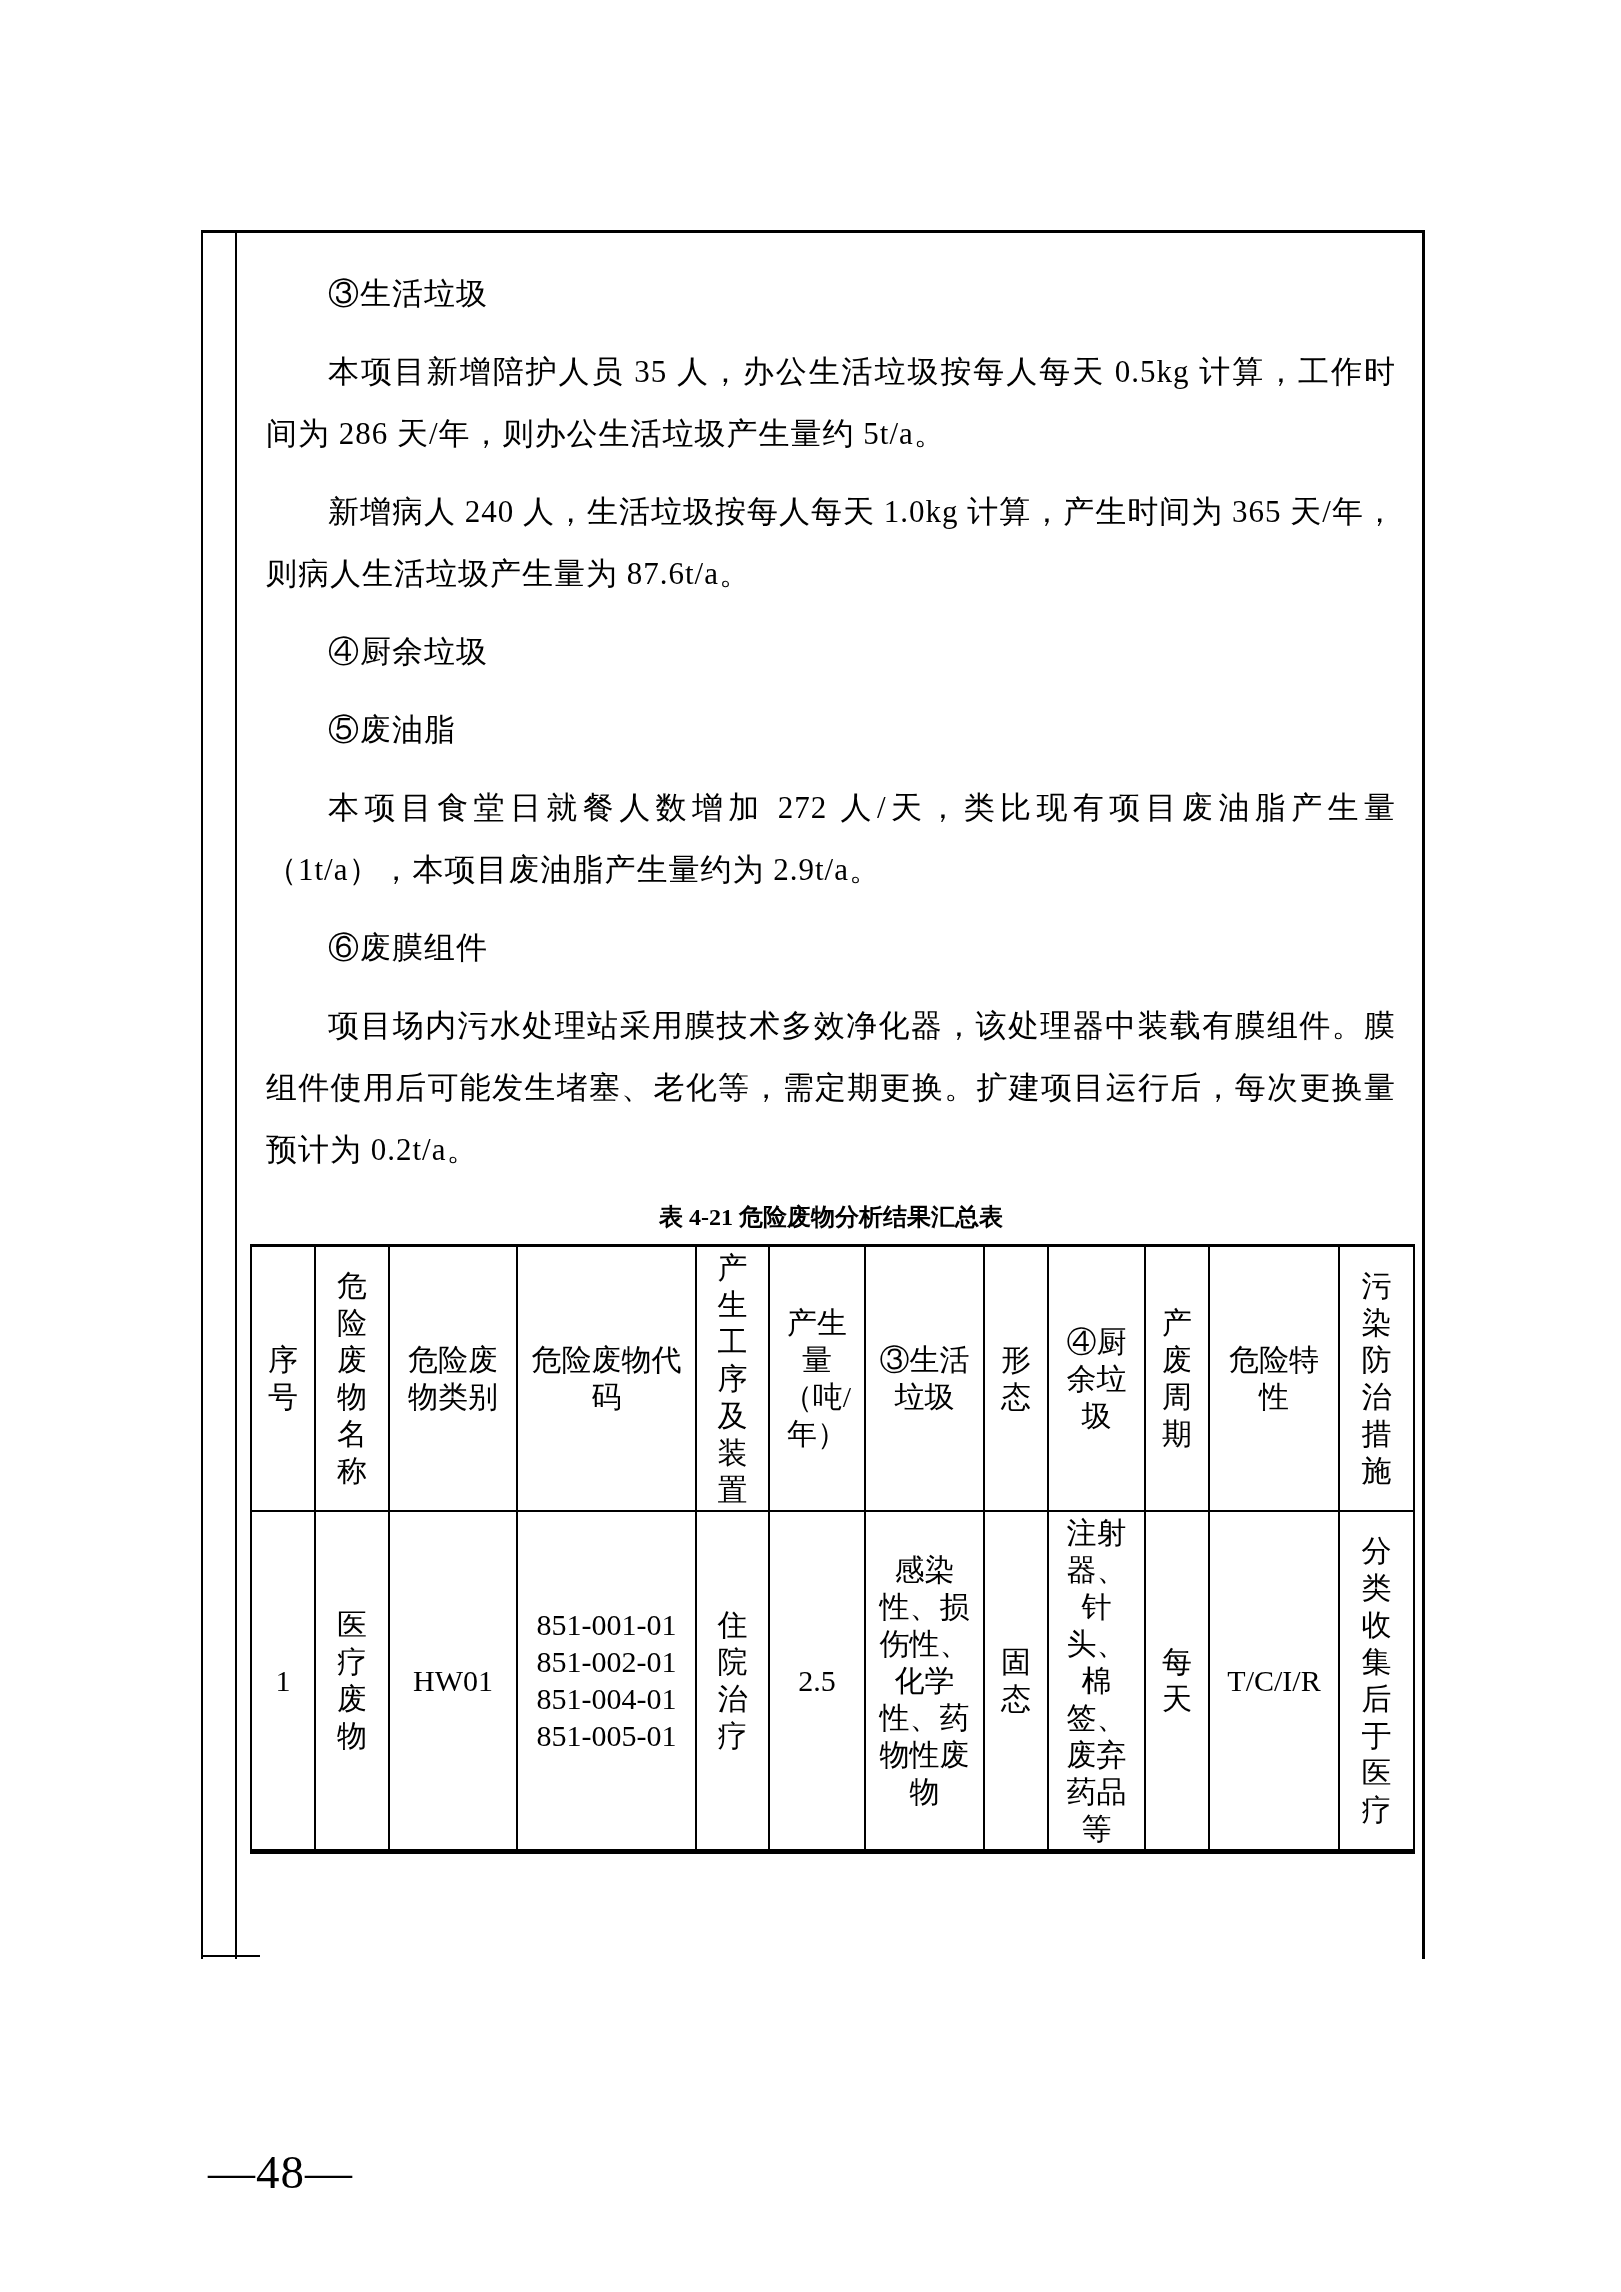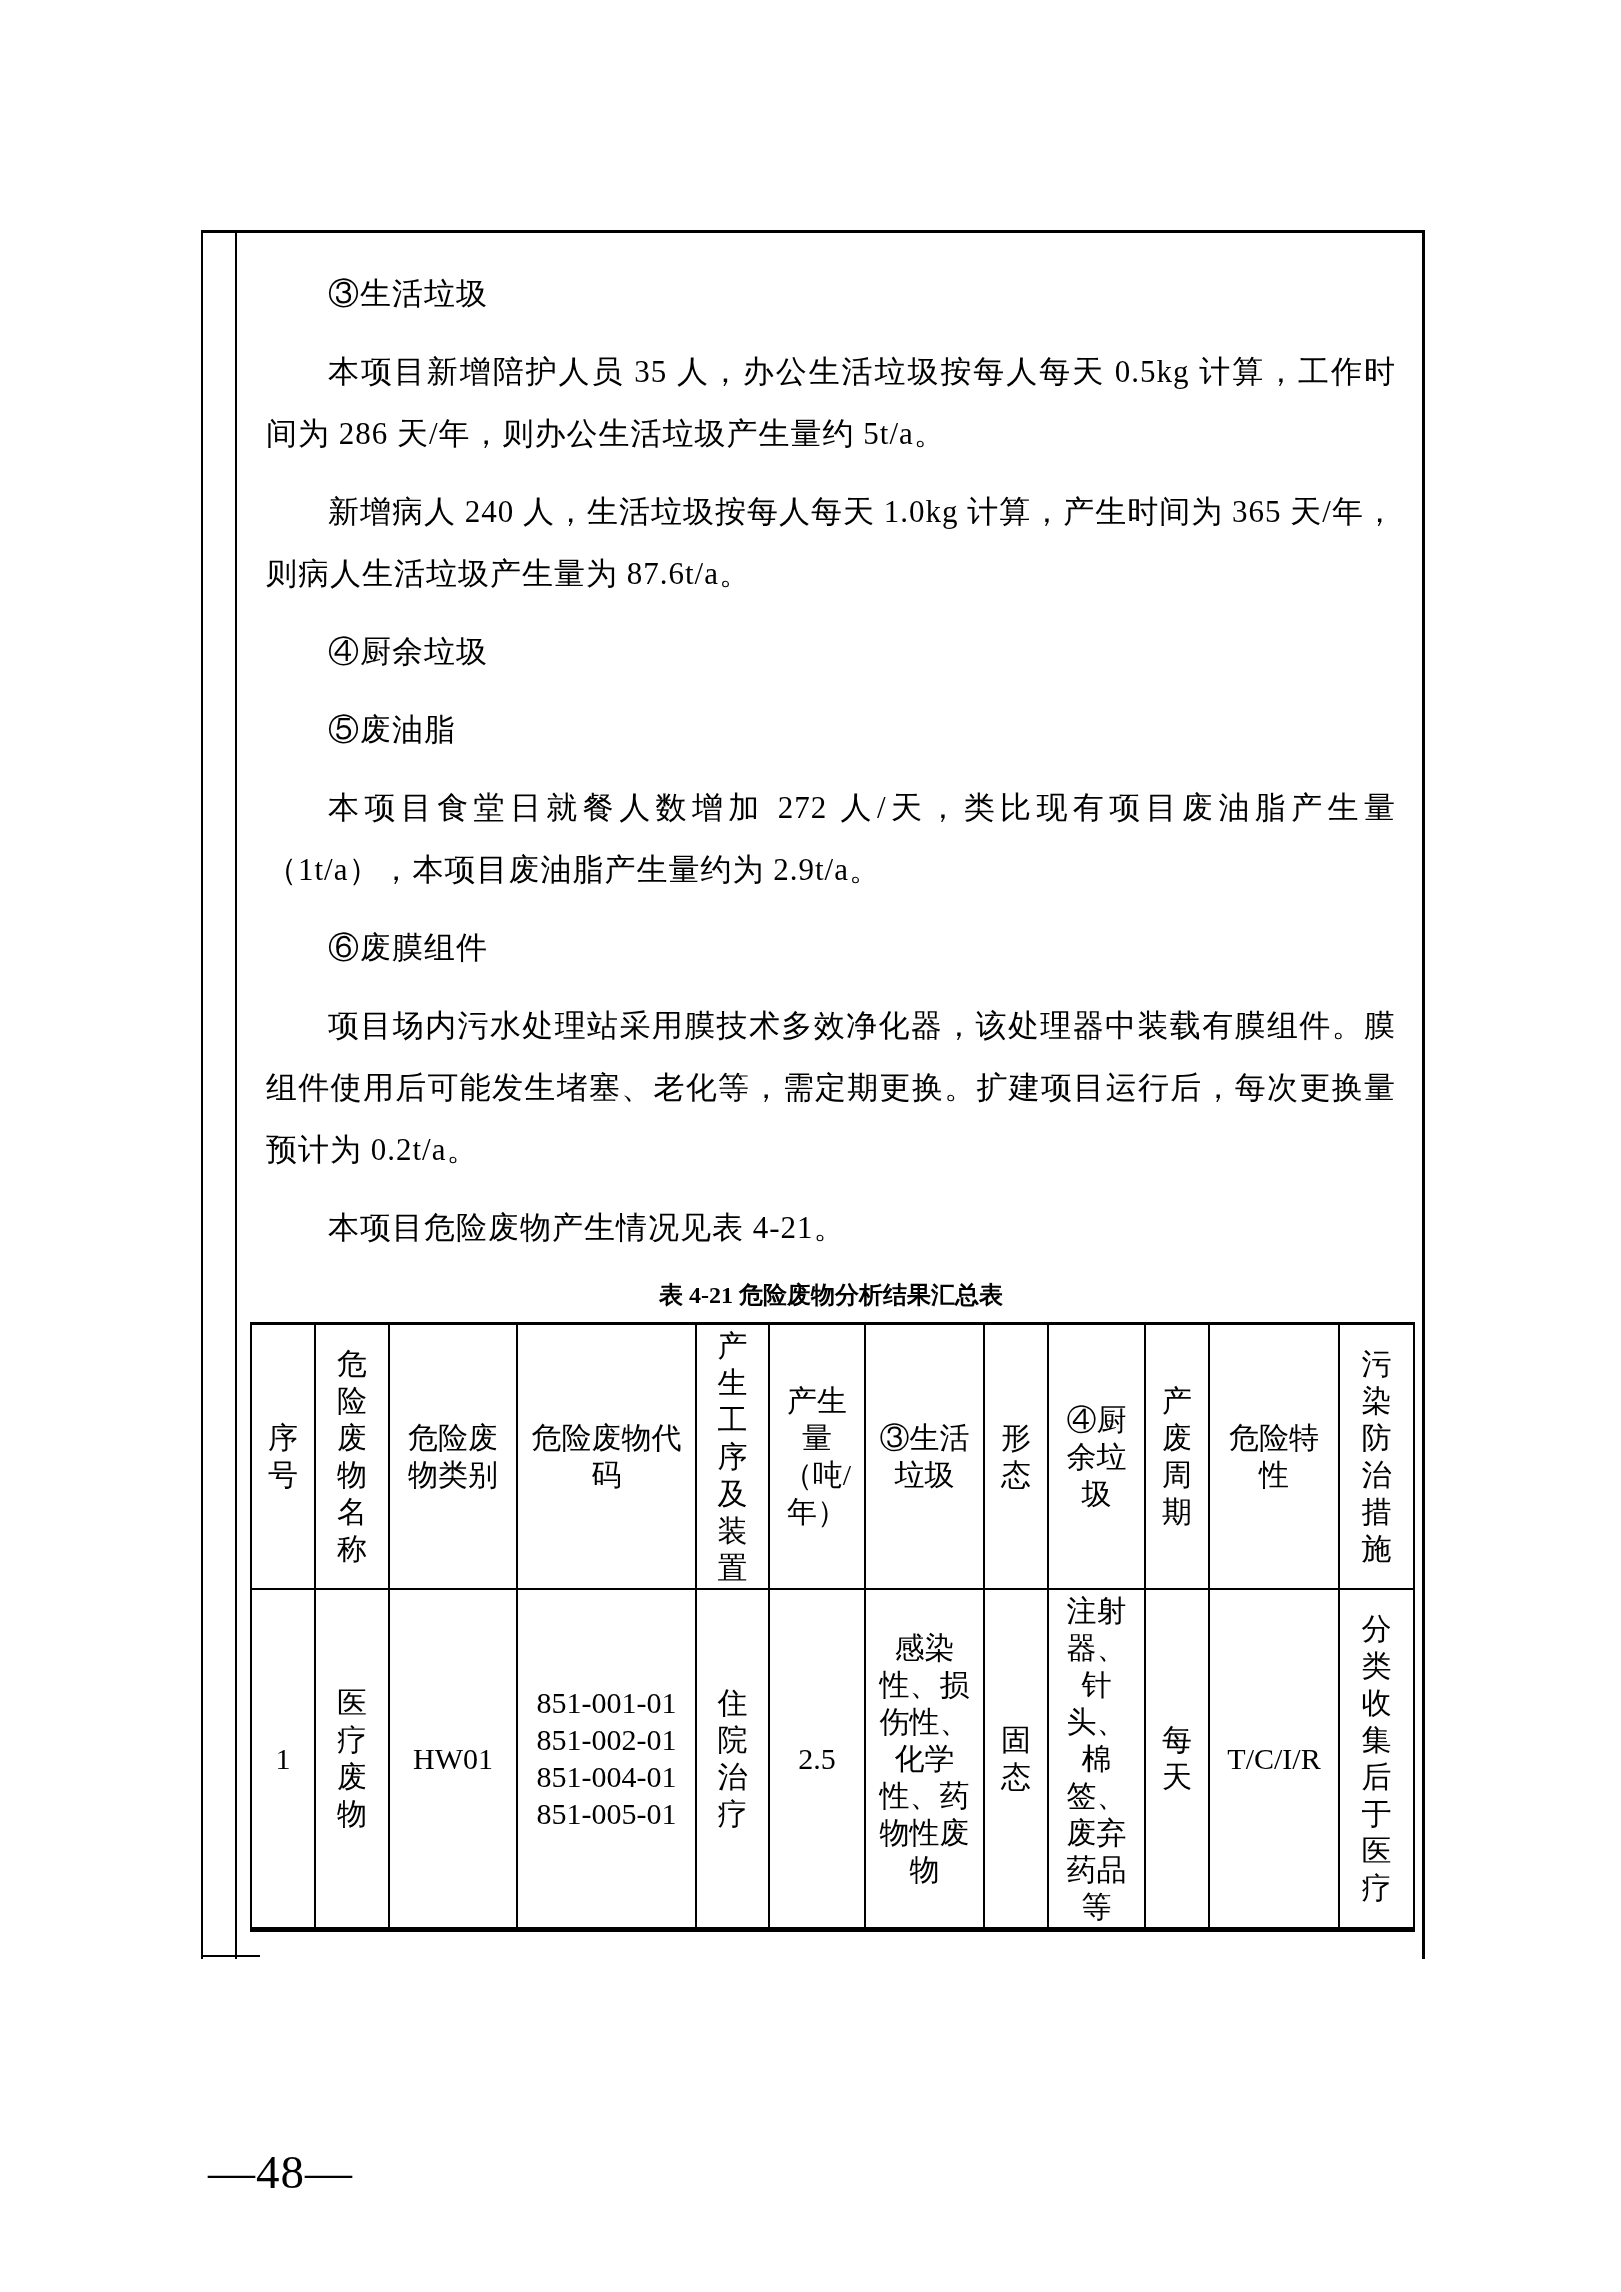--- a/index.html
+++ b/index.html
@@ -96,21 +96,20 @@
 
 <div class="content">
   <p class="body-p">③生活垃圾</p>
   <p class="body-p">本项目新增陪护人员 35 人，办公生活垃圾按每人每天 0.5kg 计算，工作时间为 286 天/年，则办公生活垃圾产生量约 5t/a。</p>
   <p class="body-p">新增病人 240 人，生活垃圾按每人每天 1.0kg 计算，产生时间为 365 天/年，则病人生活垃圾产生量为 87.6t/a。</p>
   <p class="body-p">④厨余垃圾</p>
   <p class="body-p">⑤废油脂</p>
   <p class="body-p">本项目食堂日就餐人数增加 272 人/天，类比现有项目废油脂产生量（1t/a），本项目废油脂产生量约为 2.9t/a。</p>
   <p class="body-p">⑥废膜组件</p>
   <p class="body-p">项目场内污水处理站采用膜技术多效净化器，该处理器中装载有膜组件。膜组件使用后可能发生堵塞、老化等，需定期更换。扩建项目运行后，每次更换量预计为 0.2t/a。</p>
-  <p class="body-p">本项目危险废物产生情况见表 4-21。</p>
 
   <div class="table-title">表 4-21 危险废物分析结果汇总表</div>
 
   <table class="hw-table">
     <colgroup>
       <col style="width:64px">
       <col style="width:74px">
       <col style="width:128px">
       <col style="width:179px">
       <col style="width:73px">

